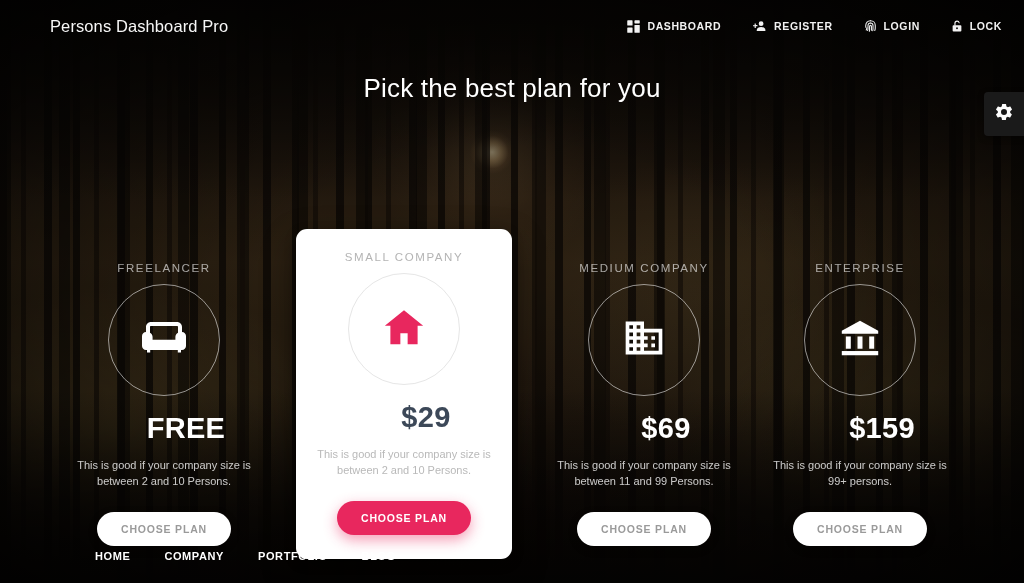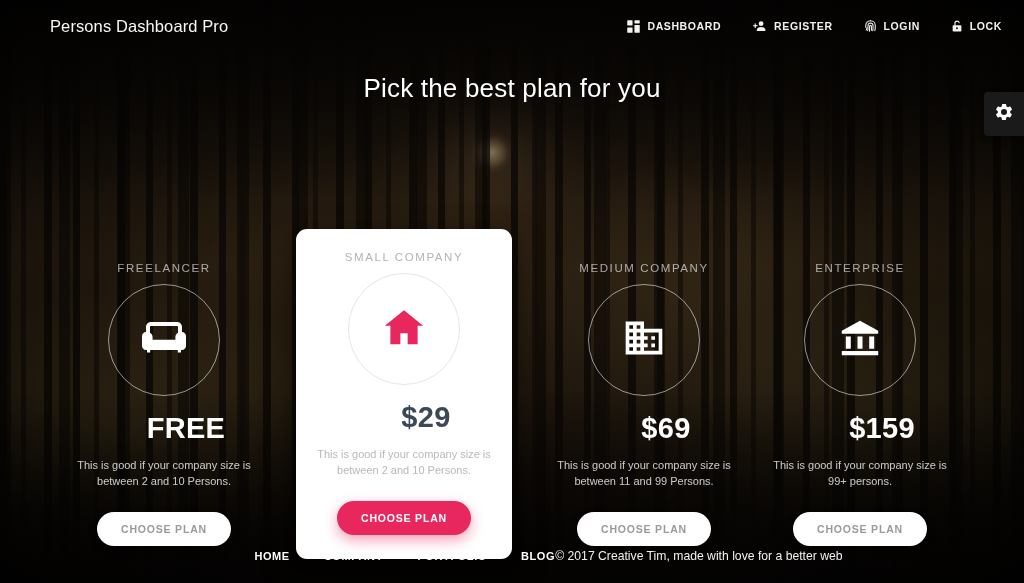--- a/index.html
+++ b/index.html
@@ -167,21 +167,21 @@
     box-shadow: 0 3px 9px rgba(0,0,0,.28);
   }
   .btn-pink {
     background: #e8275e; color: #fff;
     box-shadow: 0 5px 14px rgba(232,39,94,.45);
   }
 
   
   .footer {
     position: absolute; bottom: 0; left: 0; right: 0; height: 54px;
-    display: flex; align-items: center; justify-content: center;
+    display: flex; align-items: center; justify-content: space-between;
     padding: 0 22px 0 50px;
     z-index: 7;
     margin-left: 45px;
   }
   .footer-nav { display: flex; gap: 34px; }
   .footer-link {
     color: #fff; font-size: 11px; font-weight: 700; letter-spacing: .6px;
     cursor: pointer;
   }
   .copyright {
@@ -331,16 +331,15 @@
 
   </div>
 
   <div class="footer">
     <div class="footer-nav">
       <span class="footer-link">HOME</span>
       <span class="footer-link">COMPANY</span>
       <span class="footer-link">PORTFOLIO</span>
       <span class="footer-link">BLOG</span>
     </div>
-    <div class="copyright">© 2017 Creative Tim, made with love for a better web</div>
   </div>
 
 </div>
 
 </body></html>

